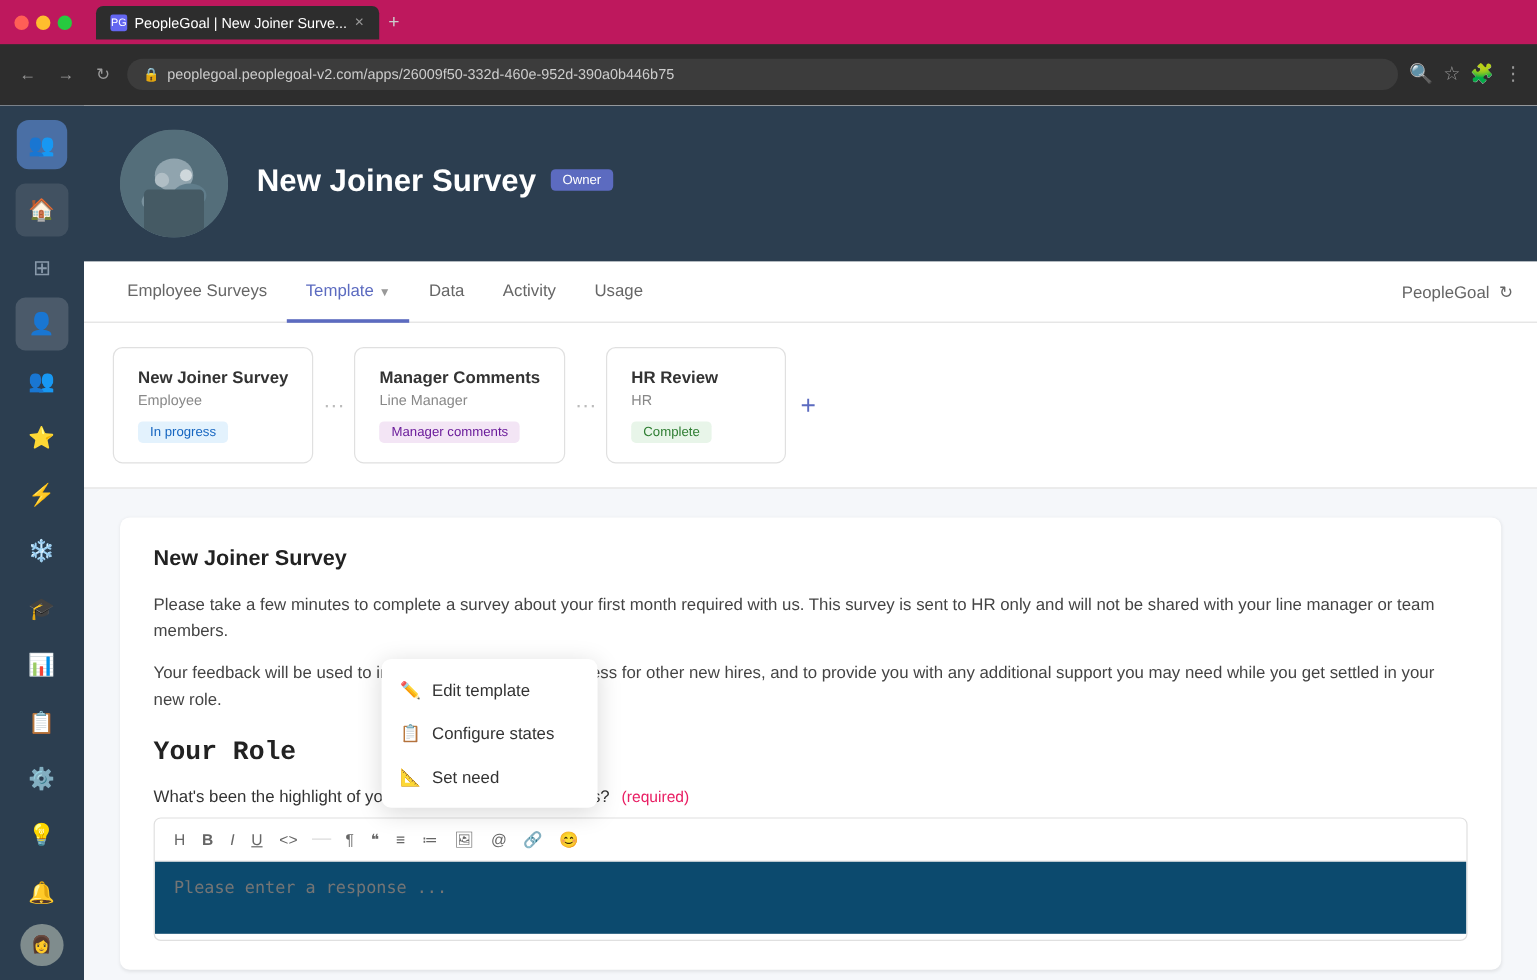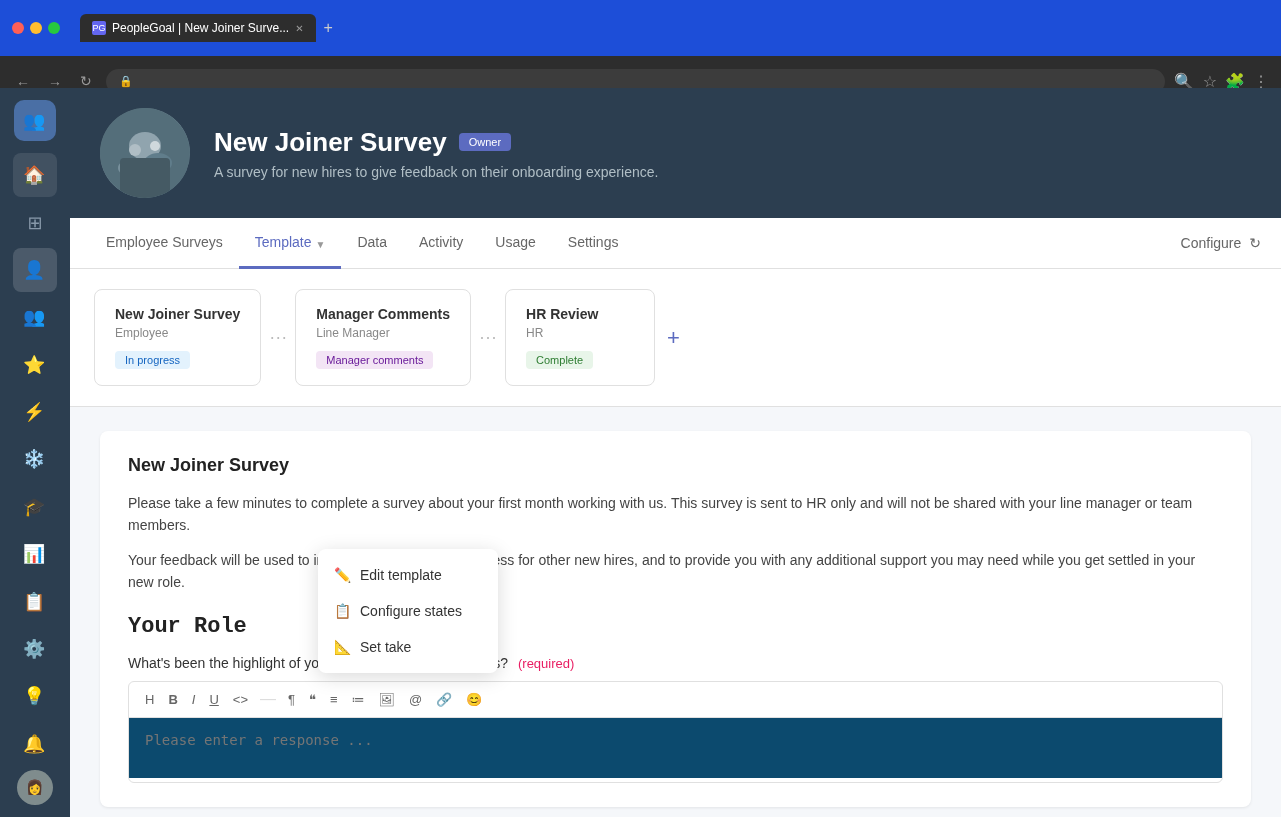--- a/index.html
+++ b/index.html
@@ -4,22 +4,22 @@
   <style>
     * { box-sizing: border-box; margin: 0; padding: 0; }
     body { font-family: -apple-system, BlinkMacSystemFont, 'Segoe UI', sans-serif; background: #f5f5f5; overflow: hidden; }
 
     
     .browser-chrome {
       background: #2d2d2d;
       height: 88px;
     }
     .browser-titlebar {
-      height: 56px;
-      background: #1d4ed8;
+      height: 37px;
+      background: #be185d;
       display: flex;
       align-items: center;
       padding: 0 12px;
       gap: 8px;
     }
     .traffic-lights { display: flex; gap: 6px; }
     .traffic-light {
       width: 12px; height: 12px; border-radius: 50%;
     }
     .tl-red { background: #ff5f56; }
@@ -398,20 +398,21 @@
       </div>
       <span class="tab-new">+</span>
     </div>
   </div>
   <div class="browser-addressbar">
     <span class="nav-btn">←</span>
     <span class="nav-btn">→</span>
     <span class="nav-btn">↻</span>
     <div class="address-bar">
       <span class="lock-icon">🔒</span>
+      <span>peoplegoal.peoplegoal-v2.com/apps/26009f50-332d-460e-952d-390a0b446b75</span>
     </div>
     <div class="browser-actions">
       <span class="browser-action-btn">🔍</span>
       <span class="browser-action-btn">☆</span>
       <span class="browser-action-btn">🧩</span>
       <span class="browser-action-btn">⋮</span>
     </div>
   </div>
 </div>
 
@@ -479,46 +480,42 @@
             <circle cx="35" cy="42" r="6" fill="#b0bec5"></circle>
             <circle cx="55" cy="38" r="5" fill="#cfd8dc"></circle>
           </svg>
         </div>
       </div>
       <div class="header-info">
         <div class="header-title-row">
           <span class="header-title">New Joiner Survey</span>
           <span class="owner-badge">Owner</span>
         </div>
-        <div class="header-subtitle">A survey for new hires to give feedback on their onboarding experience.</div>
       </div>
     </div>
 
     <div class="nav-tabs">
       <div class="nav-tab">
         <span>Employee Surveys</span>
       </div>
       <div class="nav-tab active">
         <span>Template</span>
         <span class="nav-tab-chevron">▼</span>
       </div>
       <div class="nav-tab">
         <span>Data</span>
       </div>
       <div class="nav-tab">
         <span>Activity</span>
       </div>
       <div class="nav-tab">
         <span>Usage</span>
       </div>
-      <div class="nav-tab">
-        <span>Settings</span>
-      </div>
       <div class="nav-tabs-right">
-        <span>Configure</span>
+        <span>PeopleGoal</span>
         <span>↻</span>
       </div>
     </div>
 
     <div class="content-area" style="position:relative;">
 
       <div class="stages-row">
         <div class="stage-card">
           <div class="stage-card-name">New Joiner Survey</div>
           <div class="stage-card-role">Employee</div>
@@ -544,29 +541,29 @@
           <div class="dropdown-item">
             <span class="dropdown-icon">✏️</span>
             <span>Edit template</span>
           </div>
           <div class="dropdown-item">
             <span class="dropdown-icon">📋</span>
             <span>Configure states</span>
           </div>
           <div class="dropdown-item">
             <span class="dropdown-icon">📐</span>
-            <span>Set take</span>
+            <span>Set need</span>
           </div>
         </div>
       </div>
 
       <div class="survey-content">
         <div class="survey-section">
           <div class="survey-section-title">New Joiner Survey</div>
-          <div class="survey-description">Please take a few minutes to complete a survey about your first month working with us. This survey is sent to HR only and will not be shared with your line manager or team members.</div>
+          <div class="survey-description">Please take a few minutes to complete a survey about your first month required with us. This survey is sent to HR only and will not be shared with your line manager or team members.</div>
           <div class="survey-description">Your feedback will be used to improve our onboarding process for other new hires, and to provide you with any additional support you may need while you get settled in your new role.</div>
           <div class="survey-role-title">Your Role</div>
           <div class="question-label">
             <span>What's been the highlight of your first month working with us?</span>
             <span class="required">(required)</span>
           </div>
           <div class="response-area">
             <div class="editor-toolbar">
               <span class="toolbar-btn">H</span>
               <span class="toolbar-btn"><b>B</b></span>

